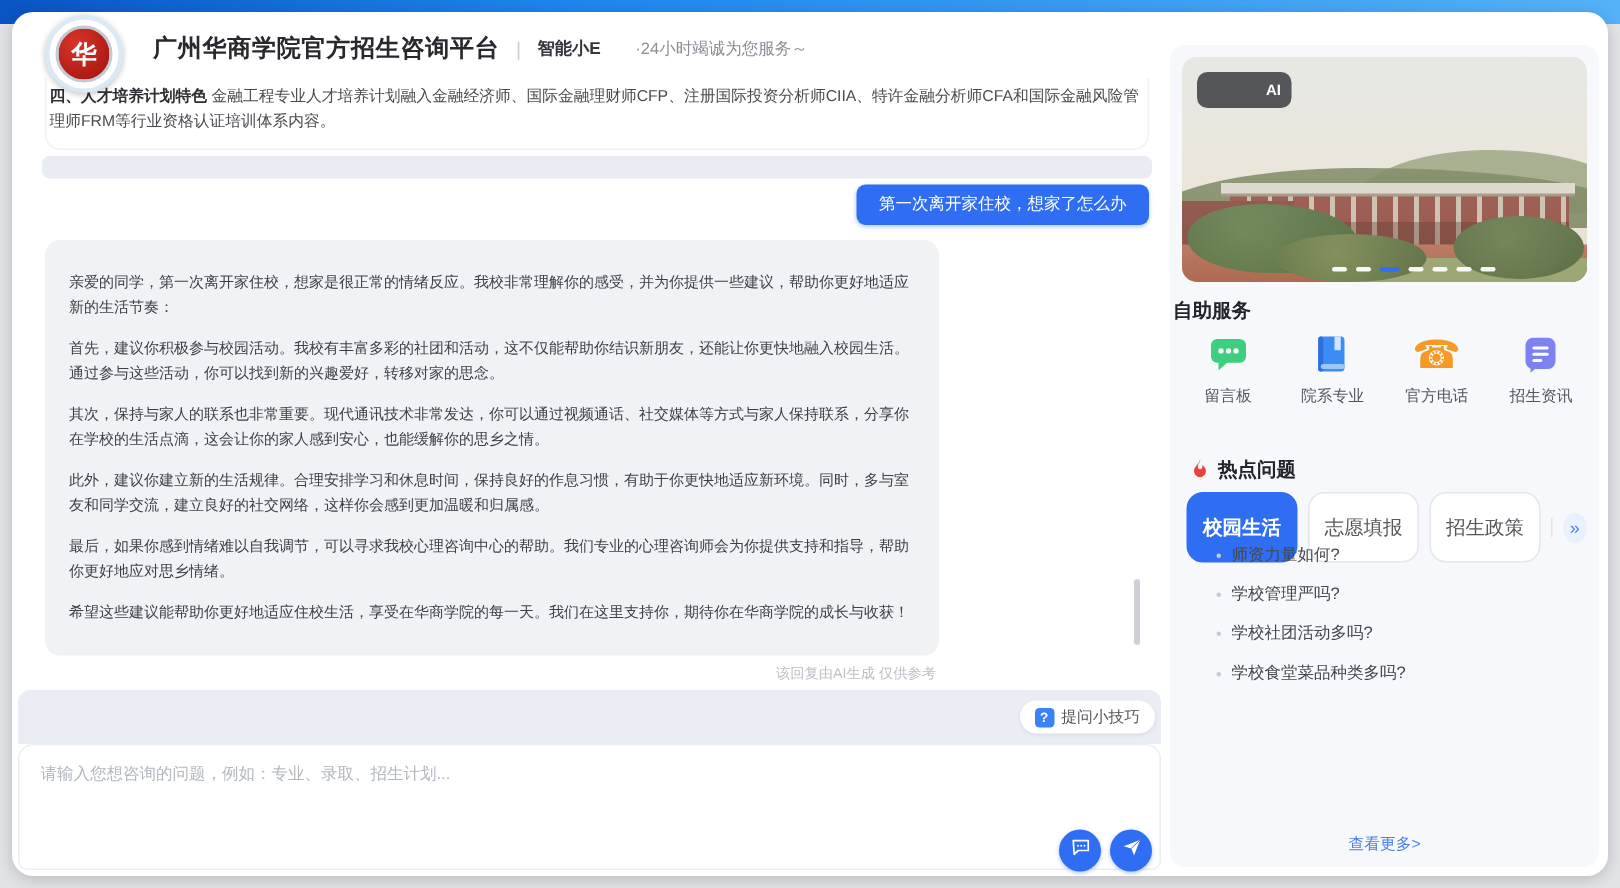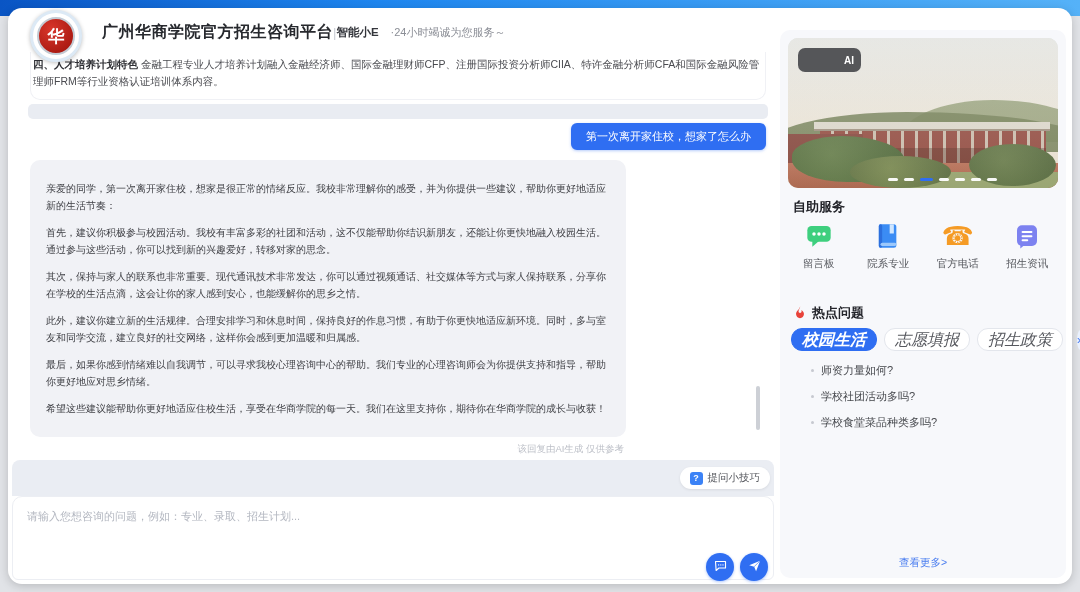--- a/index.html
+++ b/index.html
@@ -11,21 +11,21 @@
     border-radius:14px;box-shadow:0 2px 10px rgba(0,0,0,.18);}
 
   
   .logo{position:absolute;left:22px;top:2px;width:46px;height:46px;border-radius:50%;
     background:#ffffff;border:3px solid #dce9f5;box-shadow:0 1px 4px rgba(0,0,0,.25);
     display:flex;align-items:center;justify-content:center;z-index:5;}
   .logo-inner{width:34px;height:34px;border-radius:50%;
     background:radial-gradient(circle at 35% 30%,#d8352a,#9d120b);
     border:2px solid #c3cad3;display:flex;align-items:center;justify-content:center;
     color:#fff;font-weight:bold;font-size:17px;font-family:"Liberation Serif",serif;}
-  .hdr-text{position:absolute;left:94px;top:0;height:48px;display:flex;align-items:center;gap:0;}
+  .hdr-text{position:absolute;left:94px;top:0;height:48px;display:flex;align-items:center;gap:11px;}
   .hdr-title{font-size:16px;font-weight:bold;color:#27292e;letter-spacing:.5px;}
   .hdr-sep{color:#c9ccd3;font-size:13px;}
   .hdr-bot{font-size:11.5px;font-weight:bold;color:#34363c;}
   .hdr-tag{font-size:11px;color:#8b8e96;margin-left:12px;}
 
   
   .msg-partial{position:absolute;left:22px;top:44px;width:736px;box-sizing:border-box;
     background:#fff;border:1px solid #f0f1f5;border-top:none;border-radius:0 0 10px 10px;
     padding:4px 2px 9px;font-size:10.5px;line-height:1.6;color:#4a4b50;}
   .msg-partial b{color:#2e2f34;}
@@ -74,32 +74,32 @@
   .tree1{left:4px;bottom:6px;width:74px;height:46px;background:radial-gradient(circle at 35% 40%,#5a7542,#3e5a2d);border-radius:48% 60% 42% 52%;}
   .tree2{left:62px;bottom:0;width:62px;height:32px;background:radial-gradient(circle at 40% 40%,#6f8148,#4b5f33);border-radius:50%;}
   .tree3{right:2px;bottom:2px;width:48px;height:42px;background:radial-gradient(circle at 40% 40%,#5d7342,#445b30);border-radius:50%;}
   .haze{left:0;right:0;top:0;bottom:0;background:linear-gradient(rgba(238,233,222,.30),rgba(255,243,214,.12));}
   .ai-badge{left:10px;top:10px;width:24px;height:24px;background:rgba(44,45,50,.78);border-radius:7px;
     color:#fff;font-size:10px;font-weight:bold;display:flex;align-items:center;justify-content:center;}
   .dots{left:0;right:0;bottom:7px;display:flex;justify-content:center;gap:6px;}
   .dot{width:10px;height:3.5px;border-radius:2px;background:rgba(255,255,255,.95);cursor:pointer;}
   .dot.active{width:13px;background:#2f6ef2;}
 
-  .svc-title{position:absolute;left:13px;top:168px;font-size:13px;font-weight:bold;color:#23242a;}
+  .svc-title{position:absolute;left:2px;top:168px;font-size:13px;font-weight:bold;color:#23242a;}
   .svc-row{position:absolute;left:4px;right:4px;top:190px;display:flex;justify-content:space-around;}
   .svc-item{width:62px;text-align:center;cursor:pointer;}
   .svc-item .ico{height:32px;display:flex;align-items:center;justify-content:center;}
   .svc-item .lbl{margin-top:5px;font-size:10.5px;color:#55575d;}
   .phone-glyph{font-size:26px;line-height:26px;color:#f59b25;}
 
   .hot-title{position:absolute;left:13px;top:274px;display:flex;align-items:center;gap:5px;
     font-size:13px;font-weight:bold;color:#23242a;}
   .tabs{position:absolute;left:11px;right:8px;top:298px;display:flex;gap:7px;align-items:center;}
-  .tab{height:21px;line-height:21px;padding:0 10px;border-radius:11px;font-size:16px;
-    background:#fff;border:1px solid #e3e6ec;color:#55575d;cursor:pointer;white-space:nowrap;font-style:italic;}
+  .tab{height:21px;line-height:21px;padding:12px 10px;border-radius:11px;font-size:13px;
+    background:#fff;border:1px solid #e3e6ec;color:#55575d;cursor:pointer;white-space:nowrap;}
   .tab.active{background:#2f6ef2;border-color:#2f6ef2;color:#fff;font-weight:bold;}
   .tab-divider{width:1px;height:13px;background:#dfe2e8;margin-left:auto;}
   .expand-btn{width:20px;height:20px;border-radius:50%;background:#eaf1fe;color:#4a7df0;
     font-size:12px;display:flex;align-items:center;justify-content:center;cursor:pointer;}
   .questions{position:absolute;left:31px;right:10px;top:334px;}
   .q{position:relative;padding-left:10px;font-size:11px;line-height:1.2;color:#45474c;margin-bottom:13px;cursor:pointer;}
   .q::before{content:"";position:absolute;left:0;top:5px;width:3px;height:3px;border-radius:50%;background:#c6c9d0;}
   .more-link{position:absolute;left:0;right:0;bottom:8px;text-align:center;font-size:10.5px;color:#4a7df0;cursor:pointer;}
 </style>
 </head>
@@ -255,20 +255,21 @@
       <div class="tabs">
         <span class="tab active">校园生活</span>
         <span class="tab">志愿填报</span>
         <span class="tab">招生政策</span>
         <span class="tab-divider"></span>
         <span class="expand-btn">»</span>
       </div>
 
       <div class="questions">
         <div class="q">师资力量如何?</div>
+        <div class="q">学校管理严吗?</div>
         <div class="q">学校社团活动多吗?</div>
         <div class="q">学校食堂菜品种类多吗?</div>
       </div>
 
       <div class="more-link">查看更多&gt;</div>
     </div>
 
   </div>
 </div>
 

